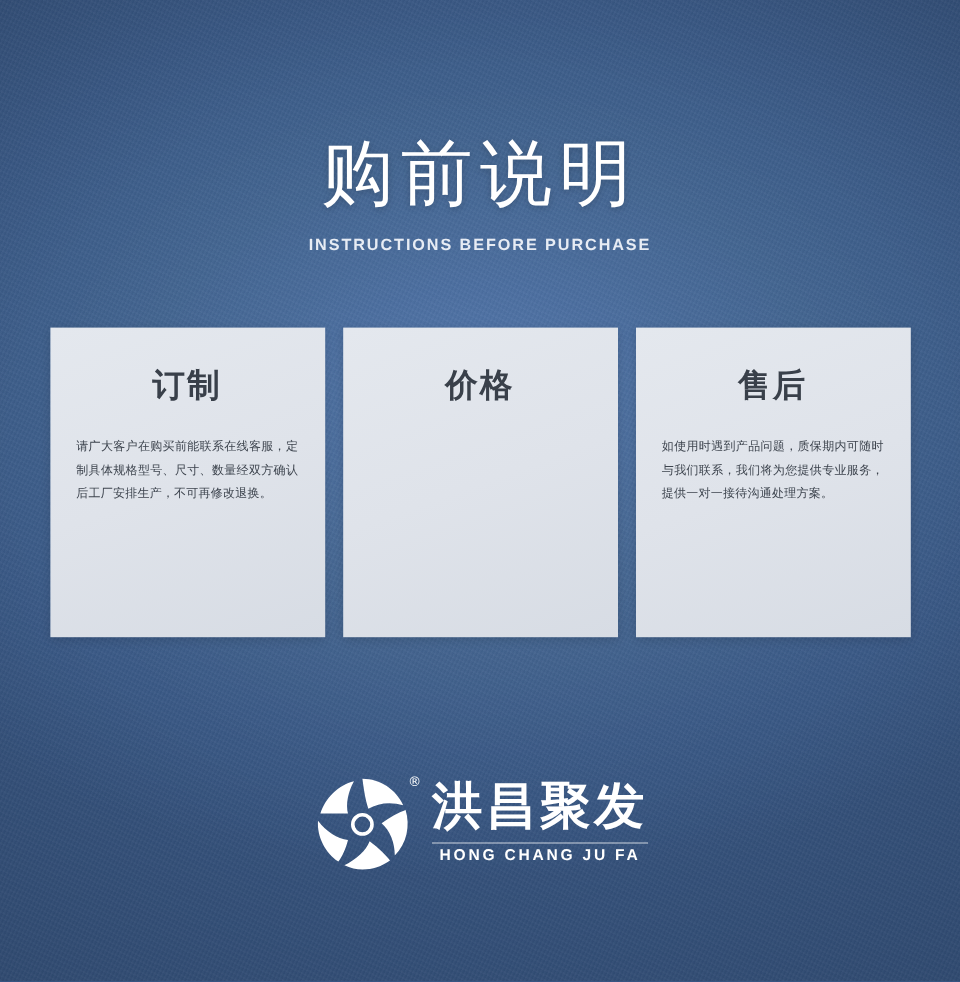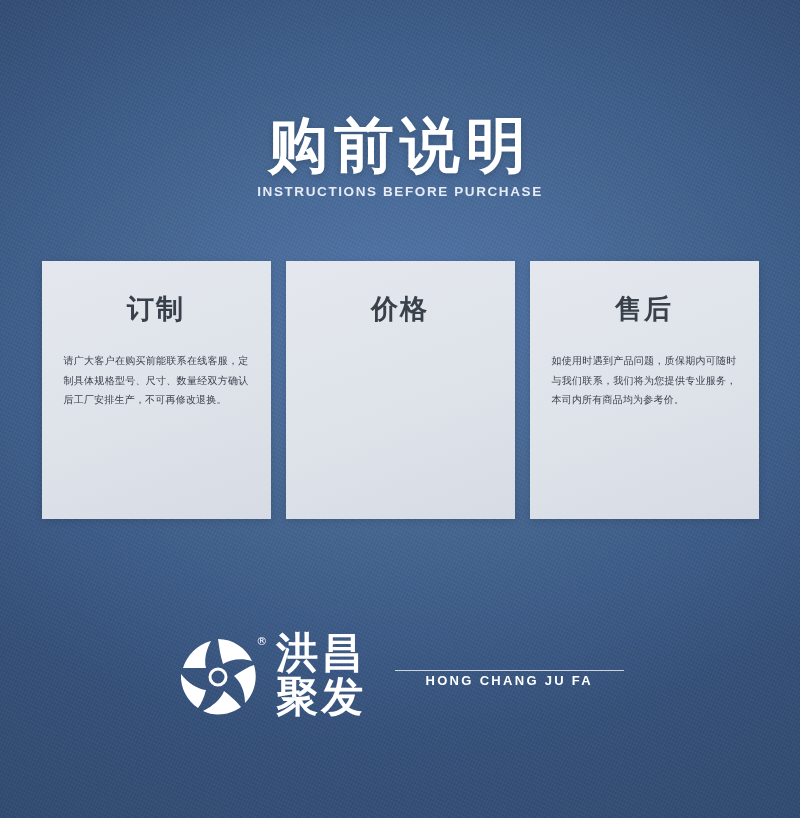--- a/index.html
+++ b/index.html
@@ -44,28 +44,28 @@
     z-index: 2;
   }
 
   .title-block {
     text-align: center;
     padding-top: 112px;
   }
   .main-title {
     font-family: "DejaVu Sans", "Liberation Sans", sans-serif;
     font-size: 60px;
-    font-weight: bold;
+    font-weight: normal;
     color: #ffffff;
     letter-spacing: 6px;
     line-height: 1.1;
     text-shadow: 0 2px 6px rgba(0,0,0,0.18);
   }
   .sub-title {
-    margin-top: 6px;
+    margin-top: 18px;
     font-size: 13.5px;
     font-weight: bold;
     color: #e7ecf4;
     letter-spacing: 1.6px;
   }
 
   .cards {
     display: flex;
     justify-content: center;
     gap: 15px;
@@ -117,21 +117,22 @@
   .reg-mark {
     position: absolute;
     top: 2px;
     right: -7px;
     font-size: 11px;
     color: #ffffff;
     font-family: "DejaVu Sans", sans-serif;
   }
   .brand-text {
     display: flex;
-    align-items: center;
+    flex-direction: column;
+    align-items: flex-end;
   }
   .brand-cn {
     font-family: "DejaVu Sans", "Liberation Sans", sans-serif;
     font-size: 42px;
     font-weight: bold;
     color: #ffffff;
     letter-spacing: 3px;
     line-height: 1.05;
   }
   .brand-en {
@@ -164,21 +165,21 @@
         <div class="card-title">订制</div>
         <div class="card-text">请广大客户在购买前能联系在线客服，定制具体规格型号、尺寸、数量经双方确认后工厂安排生产，不可再修改退换。</div>
       </div>
 
       <div class="card">
         <div class="card-title">价格</div>
       </div>
 
       <div class="card">
         <div class="card-title">售后</div>
-        <div class="card-text">如使用时遇到产品问题，质保期内可随时与我们联系，我们将为您提供专业服务，本司内所有商品均为参考价。</div>
+        <div class="card-text">如使用时遇到产品问题，质保期内可随时与我们联系，我们将为您提供专业服务，提供一对一接待沟通处理方案。</div>
       </div>
 
     </div>
 
     <div class="brand">
       <div class="logo-mark">
         <svg width="84" height="84" viewBox="0 0 84 84" aria-hidden="true">
           <g fill="#ffffff">
             <path d="M42 6 C57 6 70 15 76 28 C66 25 55 26 47 31 C44 22 43 13 42 6 Z"></path>
             <path d="M78 32 C82 45 79 60 69 70 C69 59 65 49 58 43 C65 38 72 34 78 32 Z"></path>

